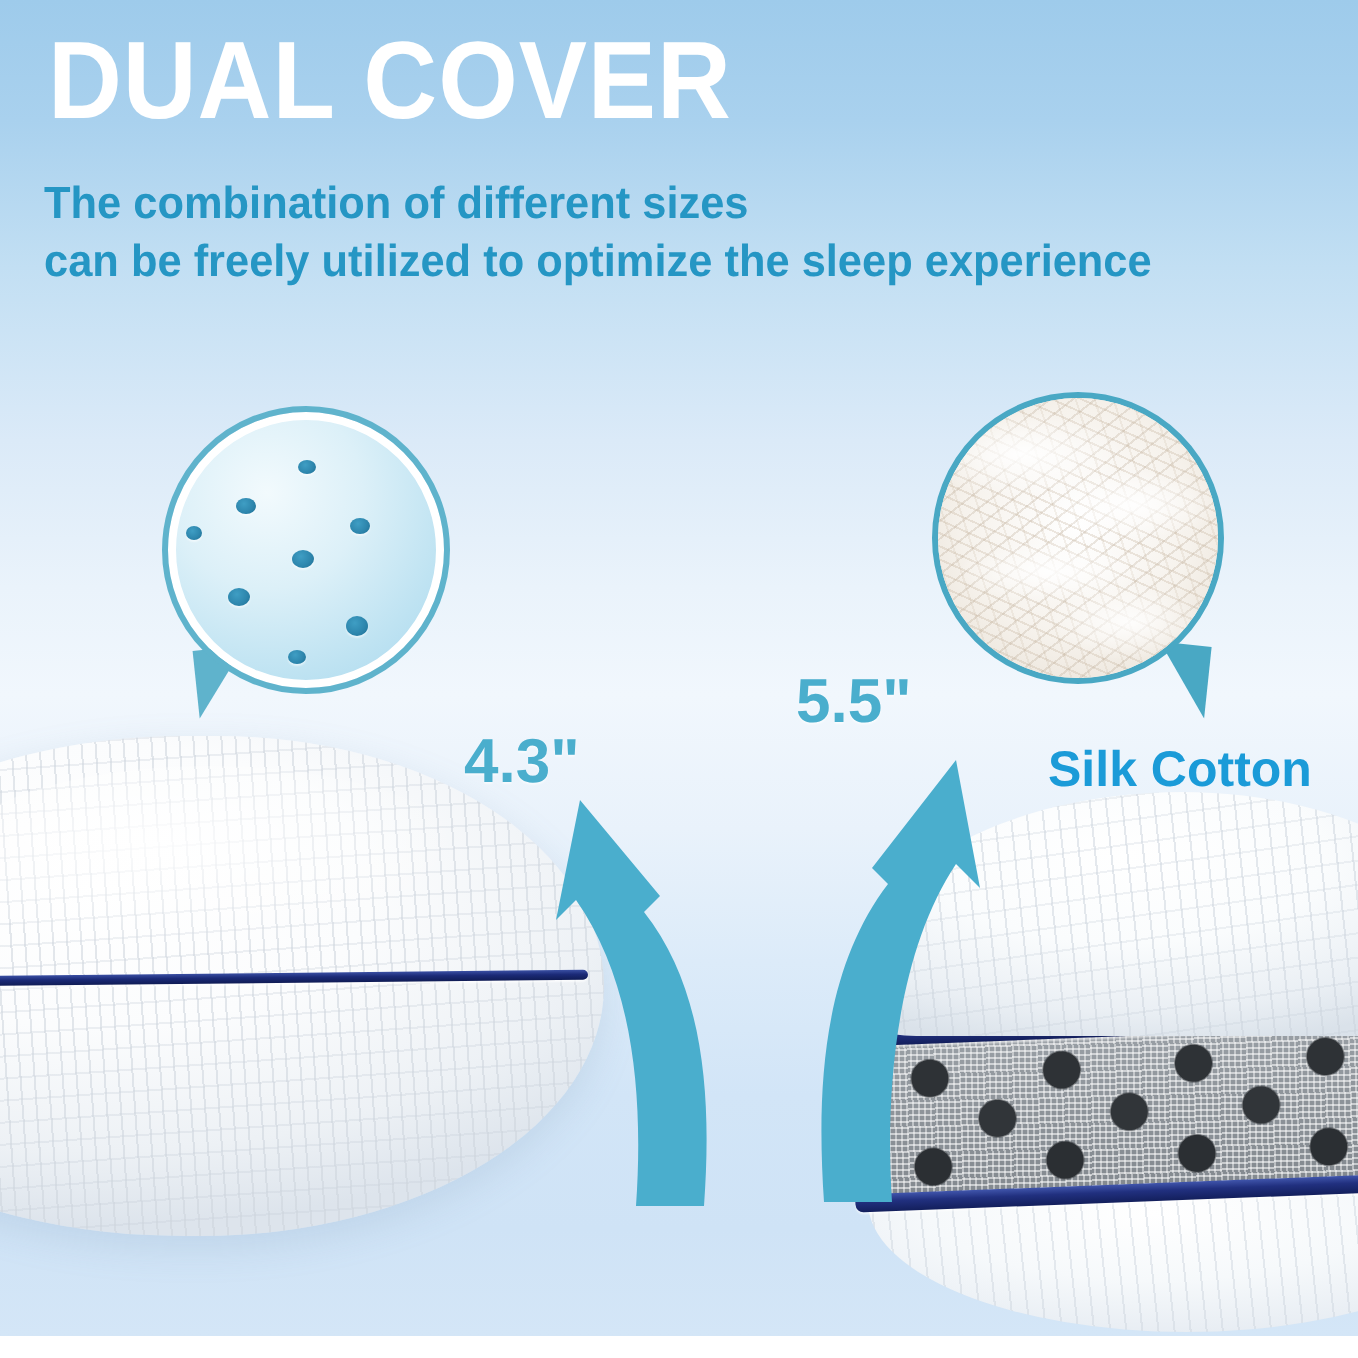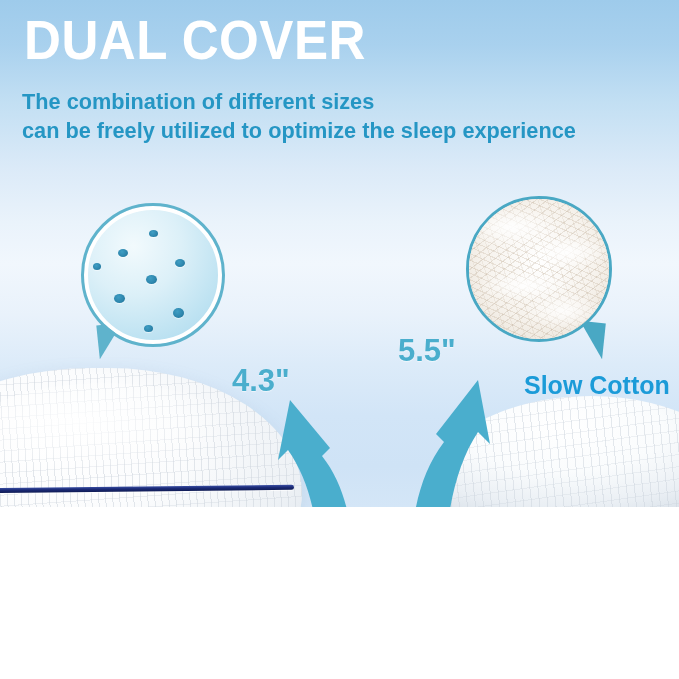--- a/index.html
+++ b/index.html
@@ -3,21 +3,21 @@
 <meta charset="utf-8">
 <style>
   html,body{margin:0;padding:0;}
   body{
     width:679px;height:679px;
     font-family:"Liberation Sans", sans-serif;
     overflow:hidden;
   }
   #stage{
     position:relative;
-    width:679px;height:507px;
+    width:679px;height:668px;
     overflow:hidden;
     background:linear-gradient(180deg,
         #9ecbeb 0%,
         #a9d1ee 9%,
         #c2dff3 20%,
         #dbeaf8 33%,
         #eaf3fb 44%,
         #f1f7fd 52%,
         #e9f2fb 62%,
         #dcebf9 72%,
@@ -289,15 +289,15 @@
   <svg class="arrow" id="arrow-left" viewBox="0 0 140 205">
     <path d="M100,205 C104,150 100,96 70,58 L78,50 L38,2 L26,62 L36,52 C64,92 70,148 66,205 Z" fill="#4aaecd"></path>
   </svg>
   <svg class="arrow" id="arrow-right" viewBox="0 0 140 225">
     <path d="M40,225 C36,166 40,108 72,66 L64,58 L106,4 L118,68 L106,56 C78,98 70,164 74,225 Z" fill="#4aaecd"></path>
   </svg>
 
   <div class="measure" id="measure-left">4.3"</div>
   <div class="measure" id="measure-right">5.5"</div>
 
-  <div class="pillow-label" id="label-silk">Slow Cotton</div>
+  <div class="pillow-label" id="label-silk">Silk Cotton</div>
 
 </div>
 
 </body></html>

